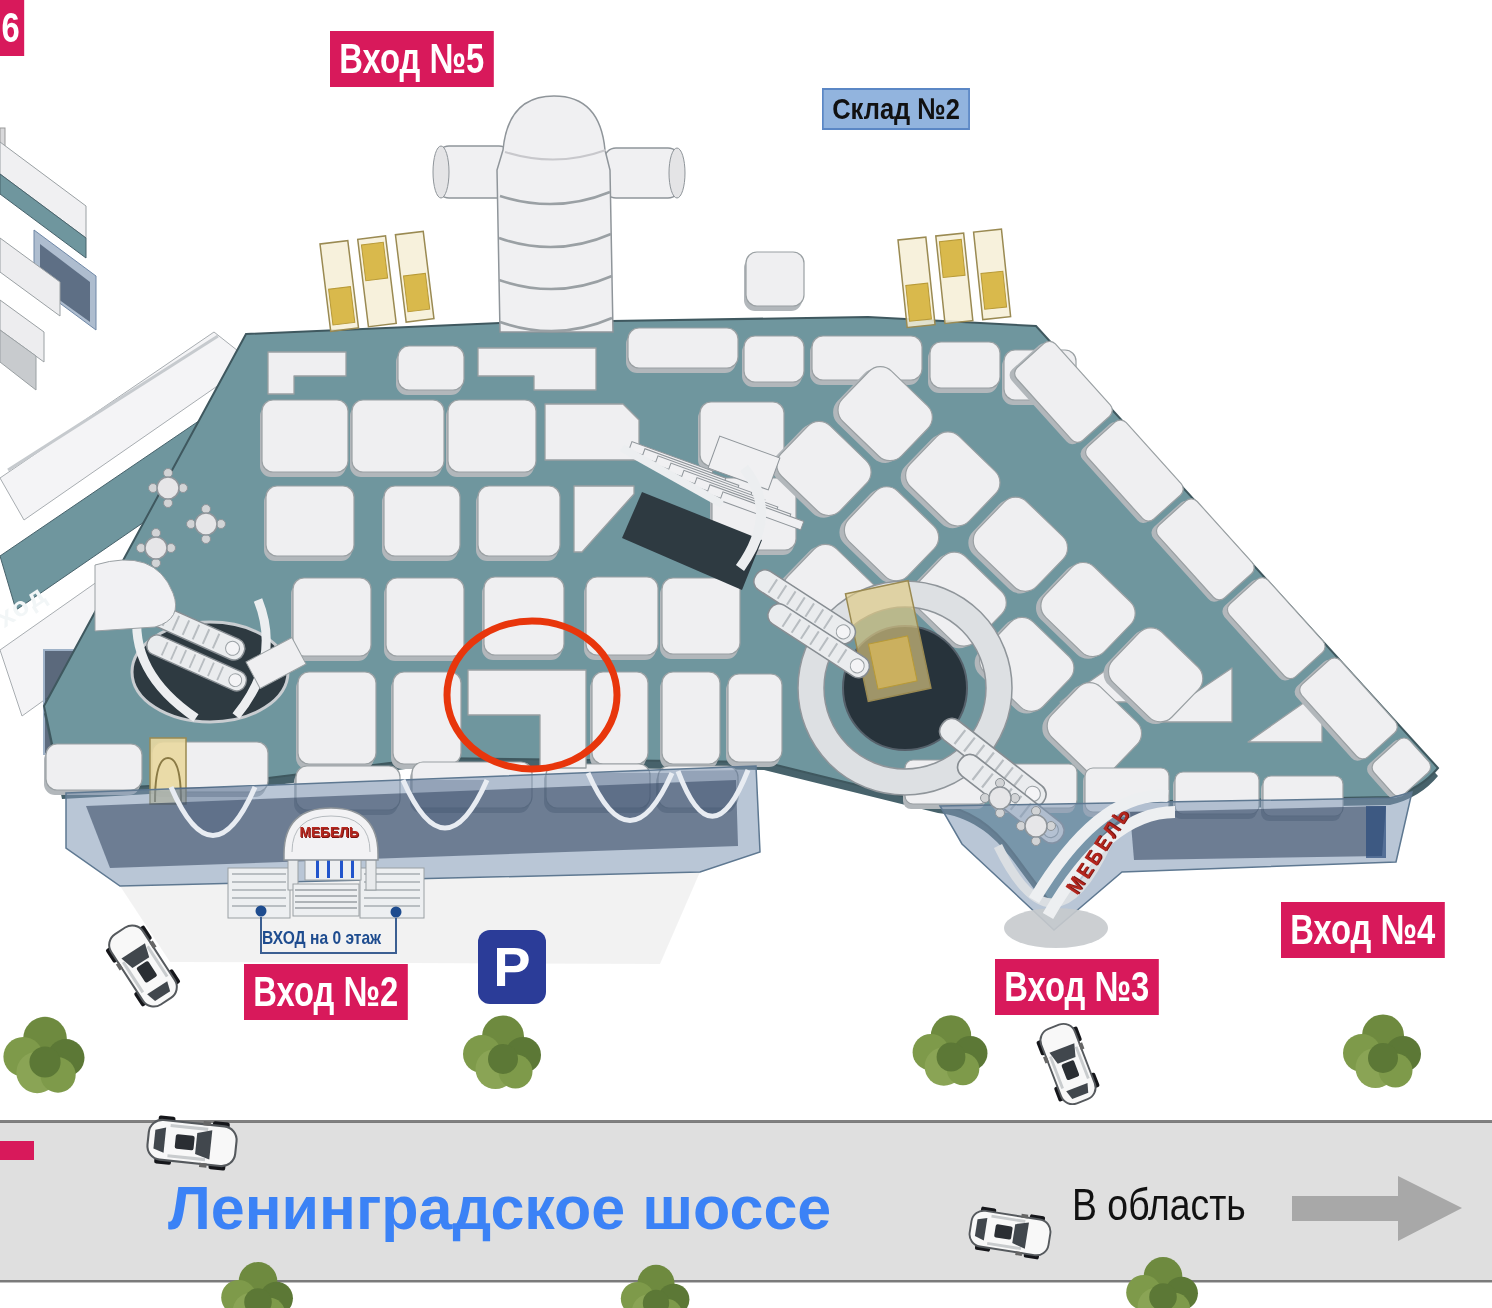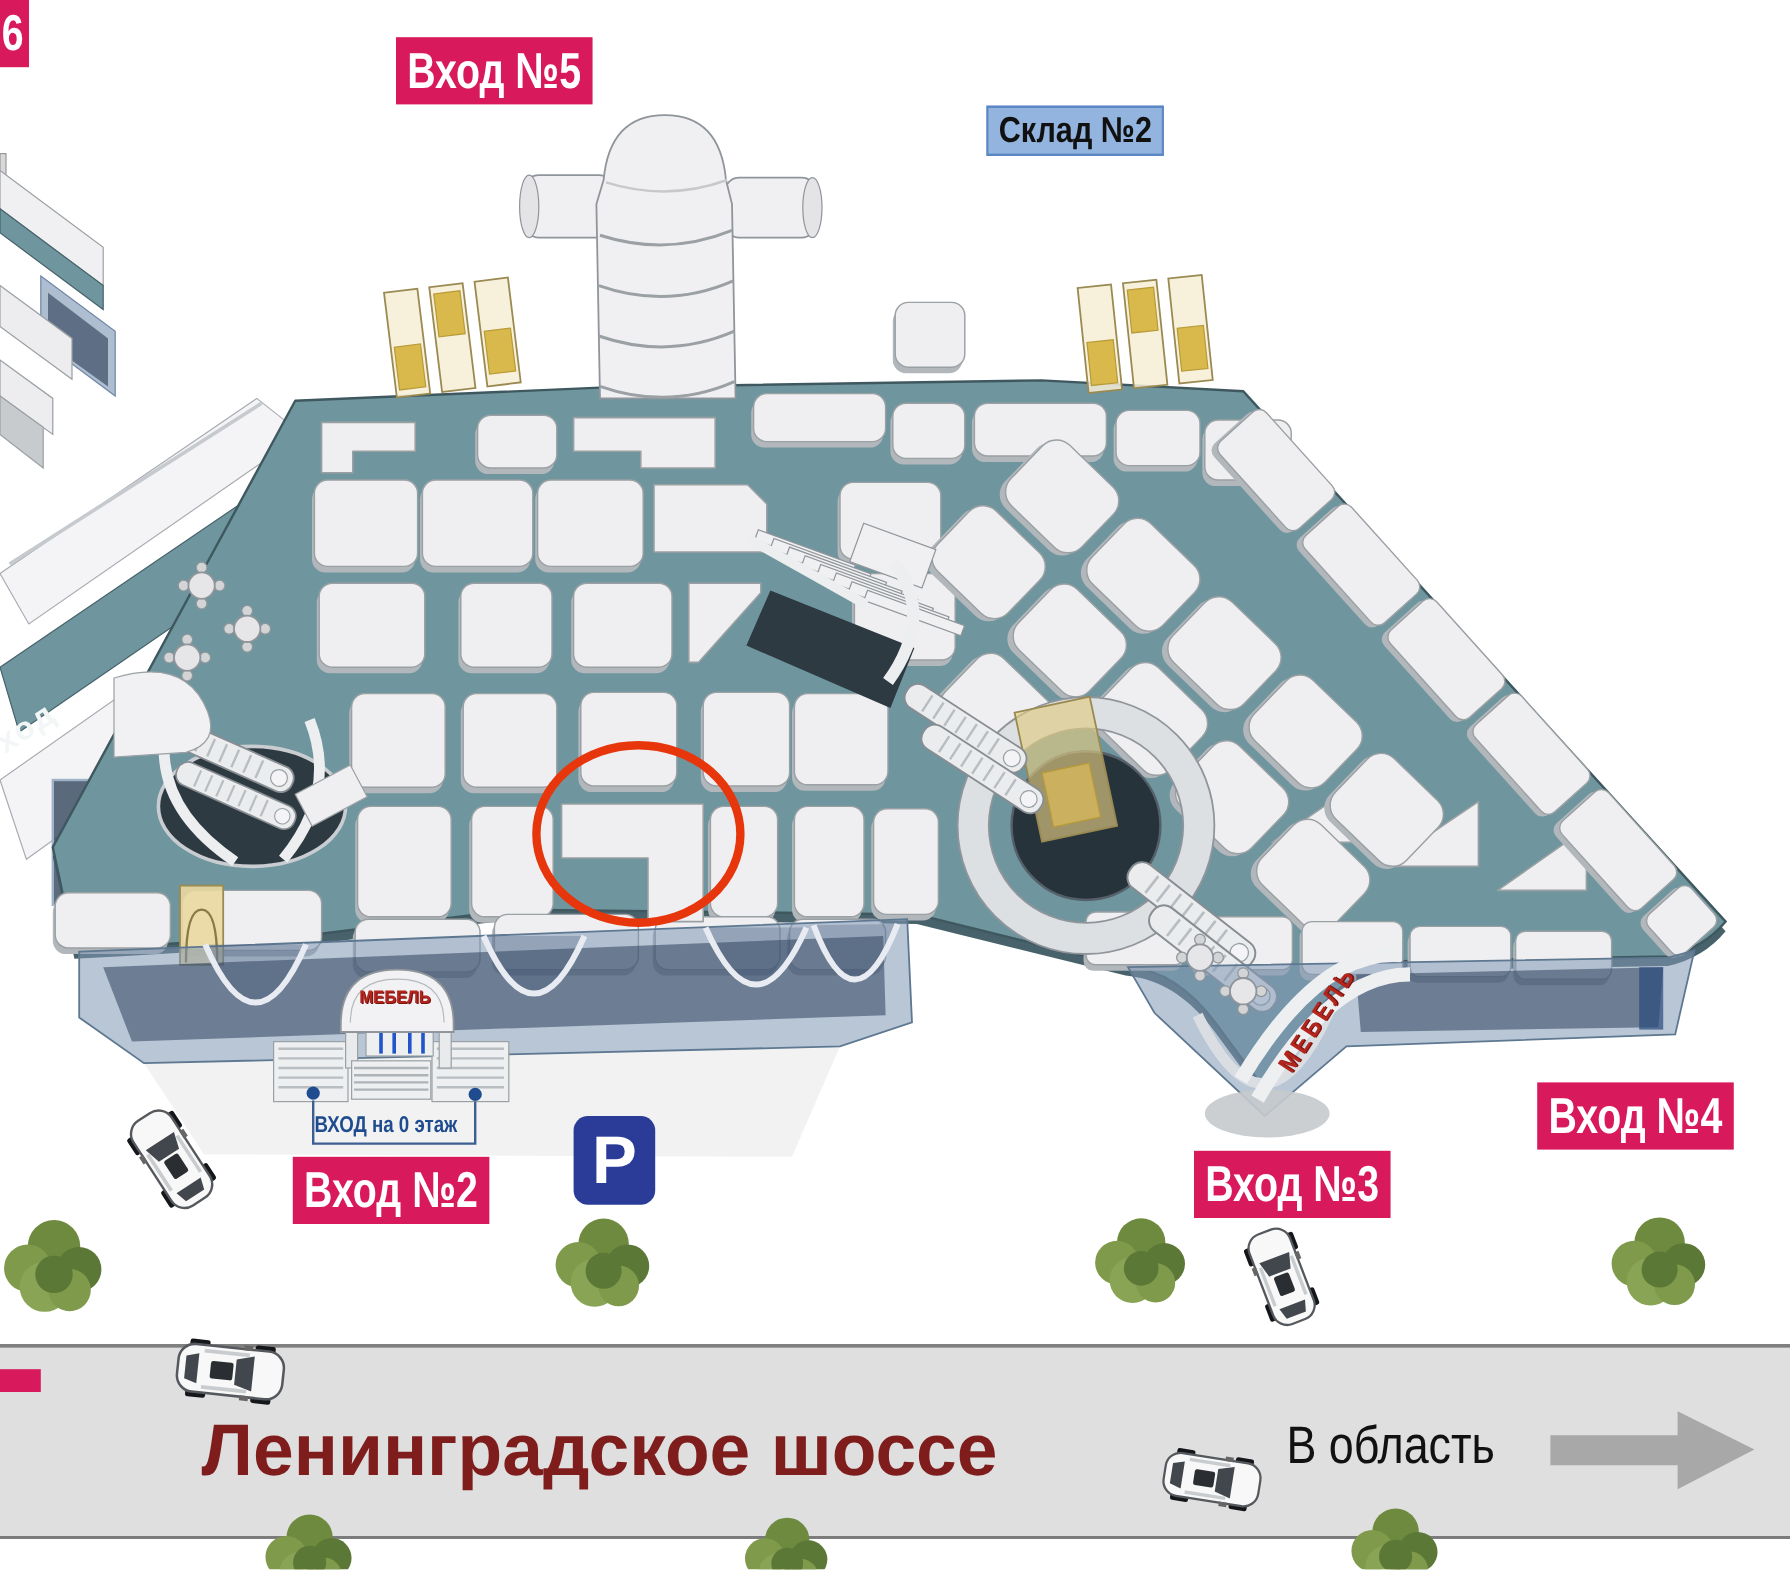--- a/index.html
+++ b/index.html
@@ -10,21 +10,21 @@
   .pinlabel{background:var(--accent-pink,#D8195B);color:#fff;font-weight:bold;font-size:42px;
             padding:7px 12px;transform:scaleX(.78);transform-origin:0 0;}
   .bluelabel{background:var(--label-blue-bg,#92B4DE);border:2px solid var(--label-blue-border,#5B87C5);
              color:#111;font-weight:bold;font-size:30px;padding:4px 10px;
              transform:scaleX(.85);transform-origin:0 0;}
   .navylabel{color:var(--annotation-navy,#1E4C8F);font-weight:bold;font-size:19px;
              transform:scaleX(.82);transform-origin:0 0;width:140px;text-align:center;}
   .parking{left:478px;top:930px;width:68px;height:74px;background:var(--parking-blue,#2B3C98);
            border-radius:12px;display:flex;align-items:center;justify-content:center;
            color:#fff;font-weight:bold;font-size:56px;}
-  .roadname{left:168px;top:1178px;font-size:61px;font-weight:bold;color:#7f1d1d;}
+  .roadname{left:168px;top:1178px;font-size:61px;font-weight:bold;color:#3b82f6;}
   .oblast{left:1072px;top:1183px;font-size:44px;color:#111;transform:scaleX(.85);transform-origin:0 0;}
   .mebel2{left:296px;top:824px;width:72px;text-align:center;font-size:15px;font-weight:bold;
           color:var(--sign-red,#B3261E);transform:scaleX(.92);transform-origin:0 0;
           text-shadow:1px 1px 0 #7a120e;}
   .mebel3{left:1062px;top:886px;font-size:21px;font-weight:bold;letter-spacing:4px;
           color:var(--sign-red,#B3261E);transform:rotate(-57deg) scaleX(.88);transform-origin:0 0;
           text-shadow:1px 1px 0 #7a120e;}
   .hod{left:-8px;top:610px;font-size:27px;font-weight:bold;letter-spacing:2px;color:#F2F6F7;
        transform:rotate(-33.5deg);transform-origin:0 0;}
 </style>

